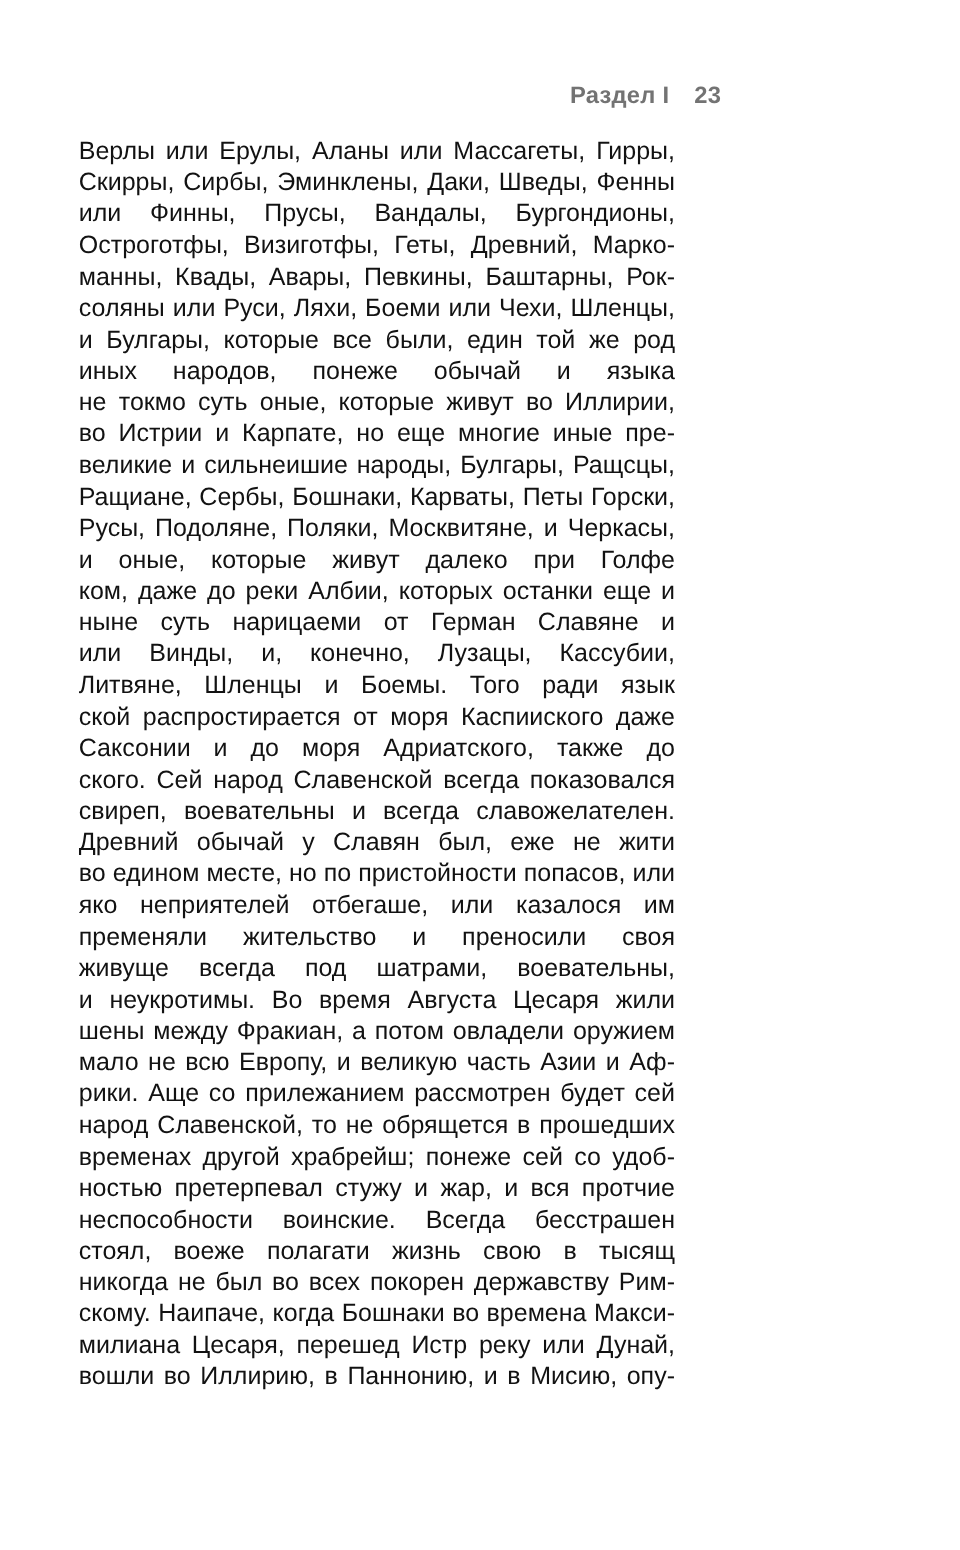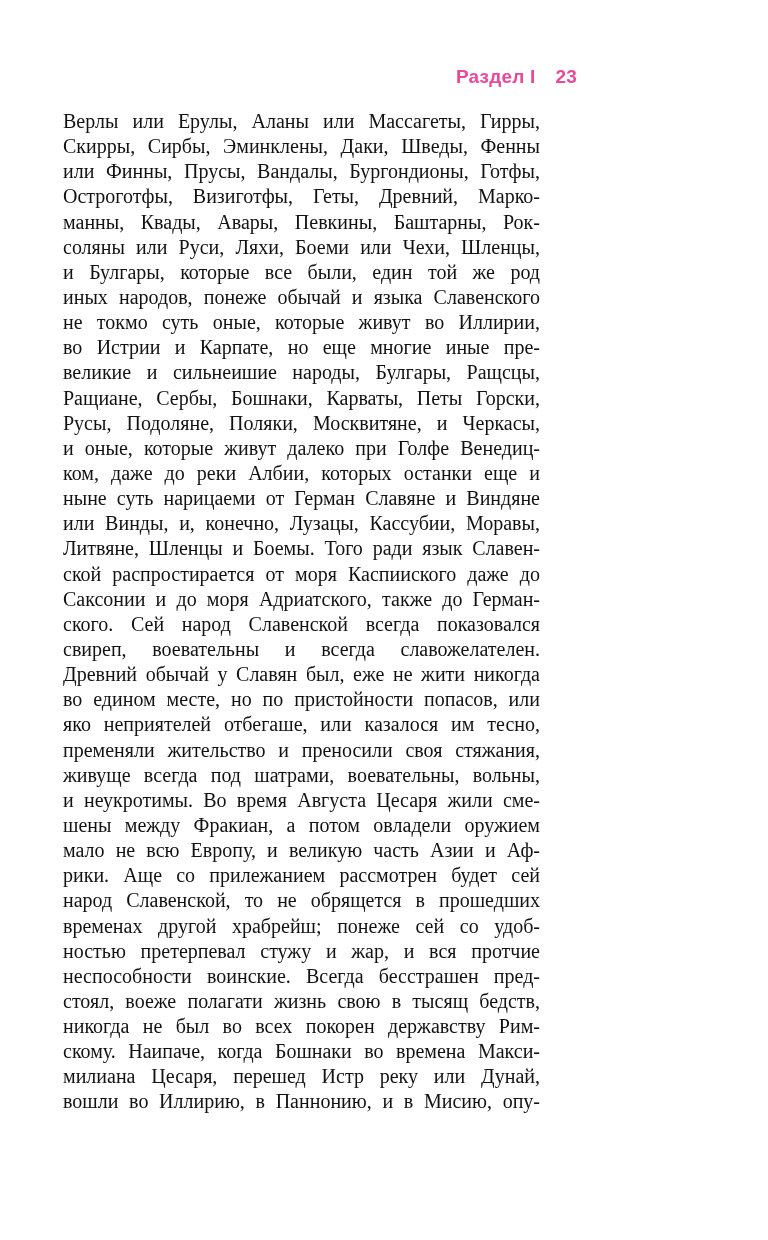--- a/index.html
+++ b/index.html
@@ -20,32 +20,32 @@
   }
   .running-head {
     position: absolute;
     top: 66px;
     left: 63px;
     width: 514px;
     text-align: right;
     font-family: "Liberation Sans", sans-serif;
     font-weight: bold;
     font-size: 19px;
-    color: #ec4899;
+    color: #737373;
     letter-spacing: 0.2px;
   }
   .running-head .page-num {
     margin-left: 20px;
   }
   .body-text {
     position: absolute;
     top: 109px;
     left: 63px;
     width: 477px;
-    font-family: Liberation Serif, serif;
+    font-family: Liberation Sans, sans-serif;
     font-size: 20px;
     color: #121212;
   }
   .text-line {
     height: 25.15px;
     line-height: 25.15px;
     text-align: justify;
     text-align-last: justify;
     overflow: hidden;
   }

